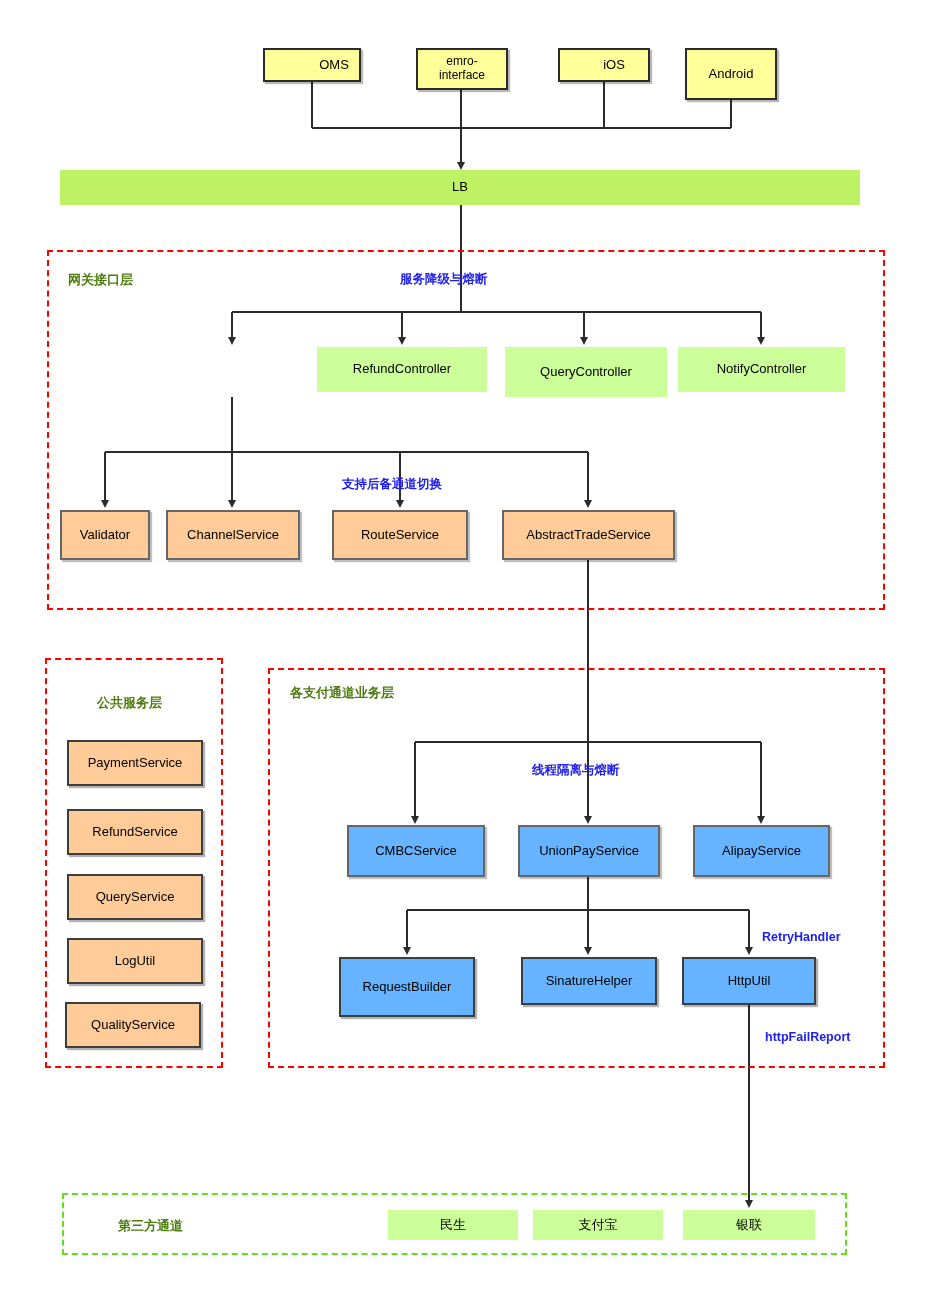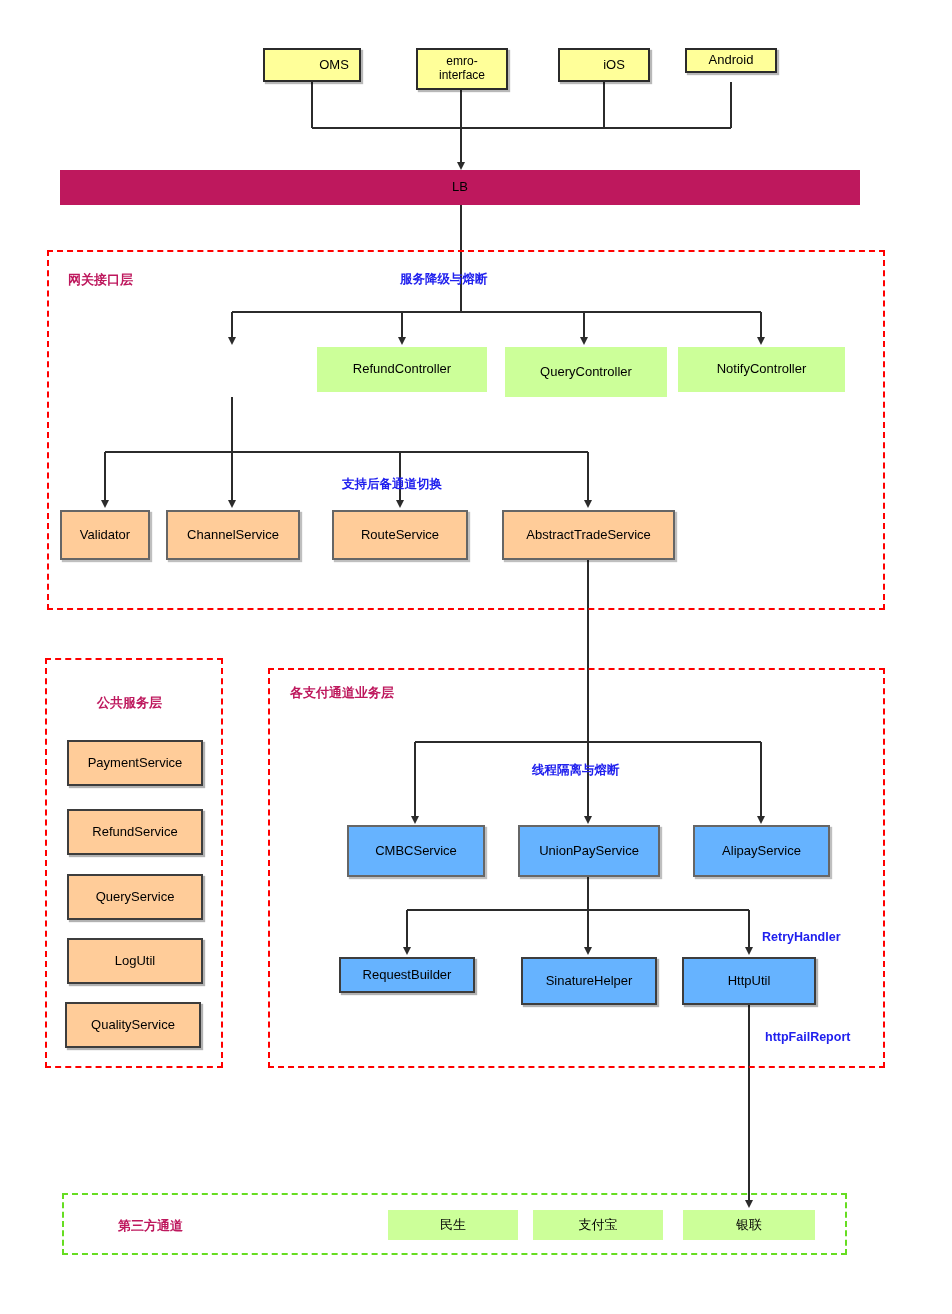--- a/index.html
+++ b/index.html
@@ -34,21 +34,21 @@
     line-height: 1.15;
     white-space: pre-line;
     z-index: 3;
   }
   .n-yellow {
     background: #ffff99;
     border: 2px solid #2b2b2b;
     box-shadow: 2px 2px 1px rgba(0,0,0,0.28);
   }
   .n-lb {
-    background: #be185d;
+    background: #bef264;
     border: none;
   }
   .n-green-plain {
     background: #ccff99;
     border: none;
   }
   .n-green-bordered {
     background: #ccff99;
     border: 2px solid #666666;
     box-shadow: 2px 2px 1px rgba(0,0,0,0.22);
@@ -81,21 +81,21 @@
   .g-red {
     border: 2px dashed #ff0000;
   }
   .g-green {
     border: 2px dashed #66dd22;
   }
   .group-label {
     position: absolute;
     font-size: 13px;
     font-weight: bold;
-    color: #be185d;
+    color: #4d7c0f;
     z-index: 4;
     white-space: nowrap;
   }
   .annot {
     position: absolute;
     font-size: 12.5px;
     font-weight: bold;
     color: #2020ee;
     z-index: 5;
     white-space: nowrap;
@@ -158,21 +158,21 @@
   <div class="node n-yellow" style="left:263px; top:48px; width:98px; height:34px;padding-left:44px;">
     <span>OMS</span>
   </div>
   <div class="node n-yellow" style="left:416px; top:48px; width:92px; height:42px; font-size:12px;">
     <span>emro-
 interface</span>
   </div>
   <div class="node n-yellow" style="left:558px; top:48px; width:92px; height:34px;padding-left:20px;">
     <span>iOS</span>
   </div>
-  <div class="node n-yellow" style="left:685px; top:48px; width:92px; height:25px;">
+  <div class="node n-yellow" style="left:685px; top:48px; width:92px; height:52px;">
     <span>Android</span>
   </div>
 
   <div class="node n-lb" style="left:60px; top:170px; width:800px; height:35px;">
     <span>LB</span>
   </div>
 
   <div class="group g-red" style="left:47px; top:250px; width:838px; height:360px;"></div>
   <div class="group-label" style="left:68px; top:271px;">网关接口层</div>
   <div class="annot noplate" style="left:398px; top:271px;">服务降级与熔断</div>
@@ -231,21 +231,21 @@
   <div class="node n-blue" style="left:518px; top:825px; width:142px; height:52px;">
     <span>UnionPayService</span>
   </div>
   <div class="node n-blue" style="left:693px; top:825px; width:137px; height:52px;">
     <span>AlipayService</span>
   </div>
 
   <div class="annot noplate" style="left:760px; top:930px;">RetryHandler</div>
   <div class="annot noplate" style="left:763px; top:1030px;">httpFailReport</div>
 
-  <div class="node n-blue-dark" style="left:339px; top:957px; width:136px; height:36px;">
+  <div class="node n-blue-dark" style="left:339px; top:957px; width:136px; height:60px;">
     <span>RequestBuilder</span>
   </div>
   <div class="node n-blue-dark" style="left:521px; top:957px; width:136px; height:48px;">
     <span>SinatureHelper</span>
   </div>
   <div class="node n-blue-dark" style="left:682px; top:957px; width:134px; height:48px;">
     <span>HttpUtil</span>
   </div>
 
   <div class="group g-green" style="left:62px; top:1193px; width:785px; height:62px;"></div>

